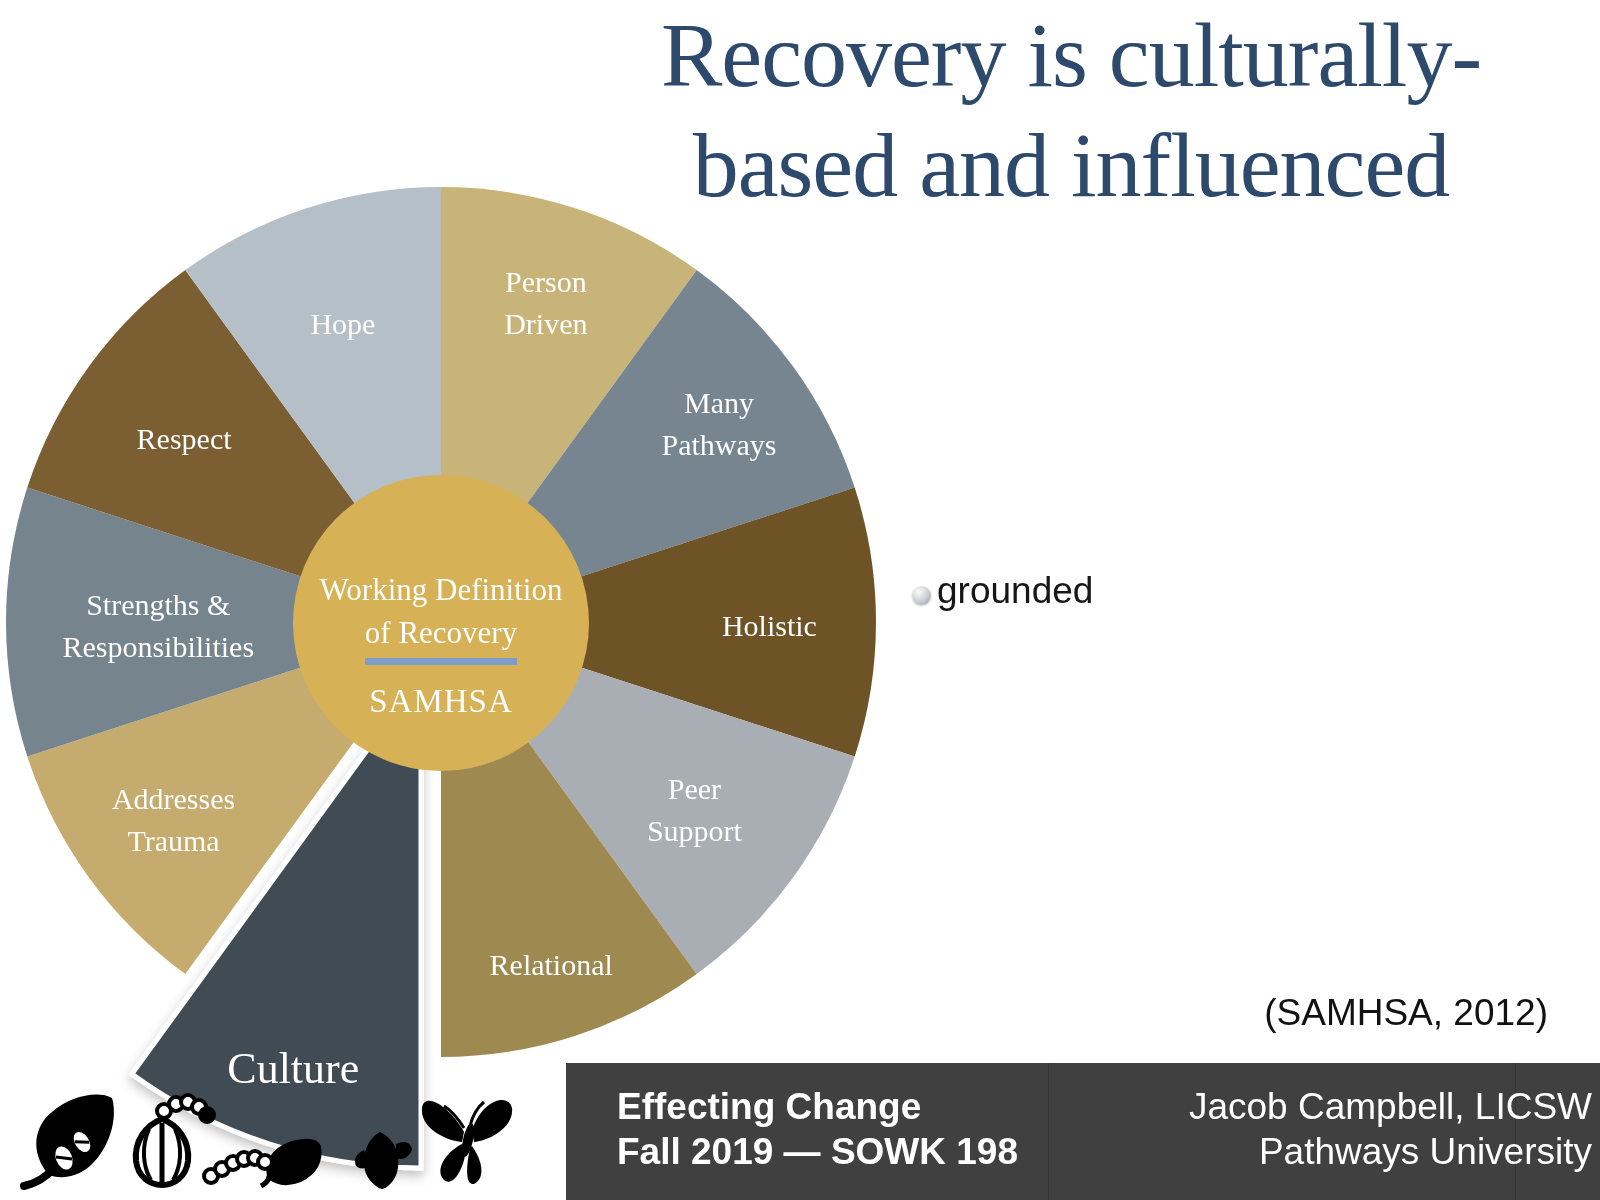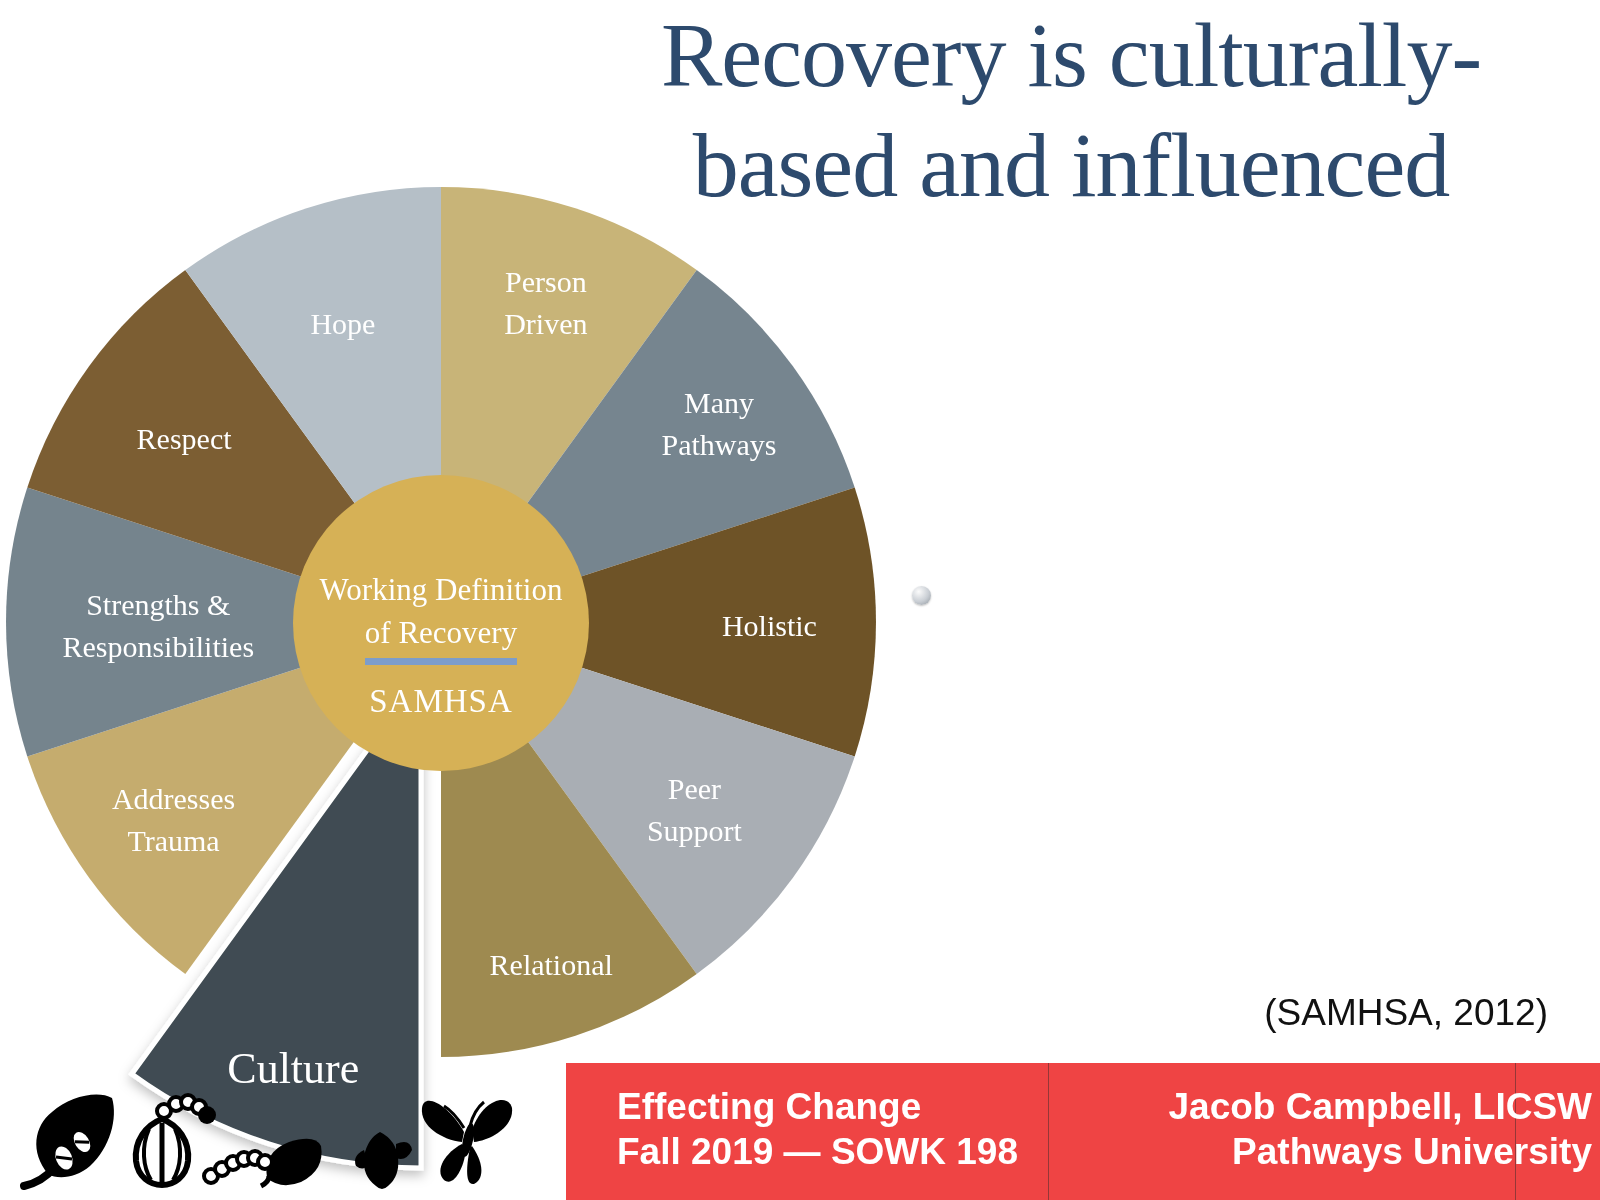--- a/index.html
+++ b/index.html
@@ -11,26 +11,26 @@
   .title span{display:block;}
   .bullet-dot{position:absolute;left:912px;top:586px;width:19px;height:19px;border-radius:50%;
 rgba(0,0,0,0.25);
       background:radial-gradient(circle at 35% 30%, #fbfbfb, #c9ced4 55%, #8e959c 100%);
       box-shadow:0 1px 2px rgba(0,0,0,0.25);}
   .bullet-text{position:absolute;left:937px;top:566px;width:610px;
       font-size:37px;line-height:50px;color:#161616;}
   .bullet-text .l1{display:block;padding-left:36px;}
   .bullet-text .l2{display:block;}
   .citation{position:absolute;right:52px;top:992px;font-size:37px;color:#111;}
-  .footer{position:absolute;left:566px;top:1063px;width:1034px;height:137px;background:#ef4444;}
+  .footer{position:absolute;left:566px;top:1063px;width:1034px;height:137px;background:#404040;}
   .footer .divider{position:absolute;top:0;width:1px;height:100%;background:rgba(40,40,40,0.45);}
   .footer .d1{left:482px;} .footer .d2{left:949px;}
   .footer .left{position:absolute;left:51px;top:21px;color:#fff;font-weight:bold;
       font-size:37px;line-height:45px;white-space:nowrap;}
-  .footer .right{position:absolute;right:8px;top:21px;color:#fff;font-weight:700;
+  .footer .right{position:absolute;right:8px;top:21px;color:#fff;font-weight:400;
       font-size:37px;line-height:45px;text-align:right;white-space:nowrap;}
   .footer .left span,.footer .right span{display:block;}
   #wheel{position:absolute;left:0;top:0;}
   .wheel-label{font-family:"Liberation Serif", serif;fill:#ffffff;}
   .center-label{font-family:"Liberation Serif", serif;fill:#ffffff;}
 </style>
 </head>
 <body>
 
 <svg id="wheel" width="1600" height="1200" viewBox="0 0 1600 1200">
@@ -120,20 +120,21 @@
   </g>
 </svg>
 
 <div class="title">
   <span>Recovery is culturally-</span>
   <span>based and influenced</span>
 </div>
 
 <div class="bullet-dot"></div>
 <div class="bullet-text">
+  <span class="l2">grounded</span>
 </div>
 
 <div class="citation">(SAMHSA, 2012)</div>
 
 <div class="footer">
   <div class="divider d1"></div>
   <div class="divider d2"></div>
   <div class="left">
     <span>Effecting Change</span>
     <span>Fall 2019 — SOWK 198</span>

